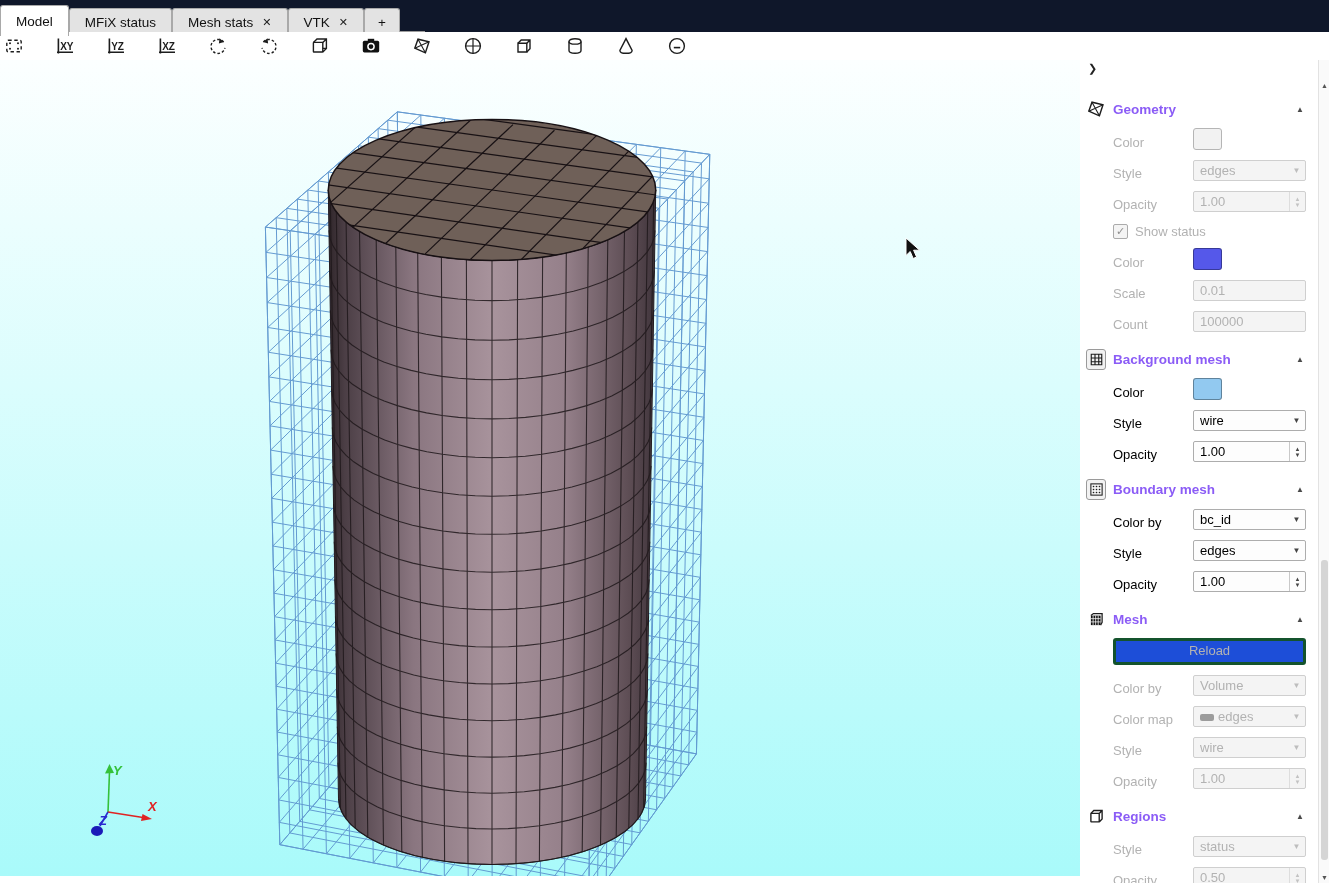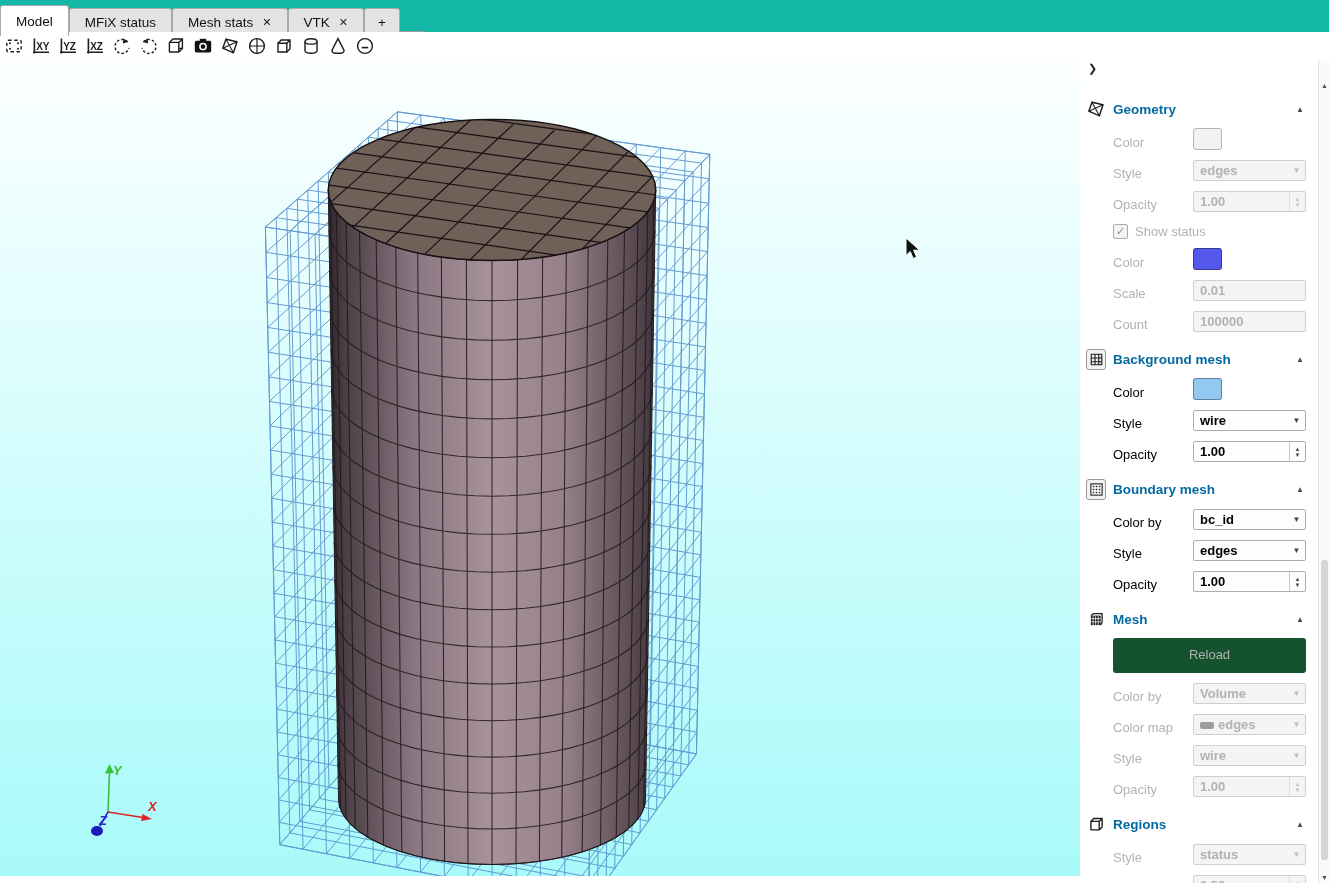--- a/index.html
+++ b/index.html
@@ -1,58 +1,58 @@
 <!DOCTYPE html>
 <html><head>
 <meta charset="utf-8">
 <style>
   html,body{margin:0;padding:0;width:1329px;height:883px;overflow:hidden;
     font-family:"Liberation Sans","DejaVu Sans",sans-serif;background:#fff;}
   
-  .tabbar{position:absolute;left:0;top:0;width:1329px;height:32px;background:#14b8a6;}
+  .tabbar{position:absolute;left:0;top:0;width:1329px;height:32px;background:#0f172a;}
   .tabbar .rail{position:absolute;left:0;right:0;bottom:0;height:1px;background:#9d9d9d;width:425px;}
   .tab{position:relative;display:inline-flex;align-items:center;height:27px;margin-top:8px;
     padding:0 15px;background:#e3e3e3;border:1px solid #a9a9a9;border-bottom:none;
     border-radius:3px 3px 0 0;font-size:13.5px;color:#111;cursor:default;vertical-align:bottom;}
   .tab.active{background:#fff;height:30px;margin-top:1px;z-index:2;}
   .tab .x{margin-left:9px;font-size:11px;font-weight:bold;color:#222;}
   .tab.plus{padding:0 13px;}
   
-  .toolbar{position:absolute;left:0;top:32px;width:1329px;height:28px;background:#fff;display:flex;align-items:center;}
+  .toolbar{position:absolute;left:0;top:32px;width:1329px;height:28px;background:#fff;display:flex;align-items:center;gap:24px;}
   .tbtn{width:27px;height:24px;display:flex;align-items:center;justify-content:center;}
   .tbtn svg{display:block;}
   
   #scene{position:absolute;left:0;top:60px;}
   .bottomstrip{position:absolute;left:0;top:876px;width:1329px;height:7px;background:#fff;}
   
   .panel{position:absolute;left:1080px;top:60px;width:238px;height:823px;background:#fff;overflow:hidden;font-size:13px;}
   .collapser{position:absolute;left:8px;top:2px;width:16px;height:16px;font-size:11px;font-weight:bold;color:#222;}
   .psections{position:absolute;left:0;top:22px;right:0;}
   .sec{margin-top:17px;}
   .sechdr{display:flex;align-items:center;height:20px;padding-left:6px;}
   .sechdr .icon{width:20px;height:18px;margin-right:7px;display:flex;align-items:center;justify-content:center;}
-  .sechdr .ttl{font-weight:bold;color:#0369a1;font-size:13.5px;flex:1;}
+  .sechdr .ttl{font-weight:bold;color:#8b5cf6;font-size:13.5px;flex:1;}
   .sechdr .tri{color:#4a4a4a;font-size:8px;margin-right:14px;}
   .iconbtn{border:1px solid #9a9a9a;border-radius:3px;background:#f2f2f2;width:20px;height:19px;
     display:flex;align-items:center;justify-content:center;}
   .row{display:flex;align-items:flex-end;margin:10px 12px 0 33px;height:21px;}
   .row .lbl{width:80px;flex:none;color:#000;}
   .row.dis .lbl{color:#b2b2b2;}
-  .ctl{flex:1;height:21px;box-sizing:border-box;position:relative;font-weight:bold;}
+  .ctl{flex:1;height:21px;box-sizing:border-box;position:relative;}
   .combo,.spin,.inputbox{border:1px solid #adadad;border-radius:2px;background:#fdfdfd;
     display:flex;align-items:center;padding-left:6px;color:#000;}
   .dis .combo,.dis .spin,.dis .inputbox{background:#f4f4f4;border-color:#cfcfcf;color:#b2b2b2;}
   .combo .val,.spin .val,.inputbox .val{flex:1;overflow:hidden;white-space:nowrap;}
   .combo .arr{width:17px;text-align:center;font-size:8px;color:#444;}
   .dis .combo .arr{color:#bdbdbd;}
   .spin .arrs{width:15px;border-left:1px solid #c9c9c9;align-self:stretch;display:flex;flex-direction:column;
     align-items:center;justify-content:center;font-size:6px;line-height:6px;color:#444;}
   .dis .spin .arrs{color:#c2c2c2;border-left-color:#ddd;}
   .colorbtn{width:27px;height:20px;border-radius:3px;border:1px solid #b5b5b5;background:#f2f2f2;}
-  .reloadbtn{margin:9px 12px 0 33px;height:21px;border:7px solid #14532d;border-radius:3px;background:#14532d;
+  .reloadbtn{margin:9px 12px 0 33px;height:21px;border:3px solid #14532d;border-radius:3px;background:#1d4ed8;
     color:#b2b2b2;text-align:center;line-height:20px;}
   .chkrow{display:flex;align-items:center;margin:11px 12px 0 33px;height:16px;}
   .chk{width:13px;height:13px;border:1px solid #ababab;border-radius:2px;background:#f4f4f4;
     color:#8e8e8e;font-size:11px;line-height:12px;text-align:center;margin-right:7px;}
   .chklbl{color:#b2b2b2;}
   .cmswatch{display:inline-block;width:14px;height:7px;border-radius:2px;background:#9c9c9c;margin-right:4px;}
   
   .vscroll{position:absolute;left:1318px;top:60px;width:11px;height:823px;background:#fafafa;border-left:1px solid #e2e2e2;}
   .vscroll .up{position:absolute;top:22px;left:0;width:11px;text-align:center;font-size:7px;color:#555;}
   .vscroll .dn{position:absolute;bottom:2px;left:0;width:11px;text-align:center;font-size:7px;color:#555;}

